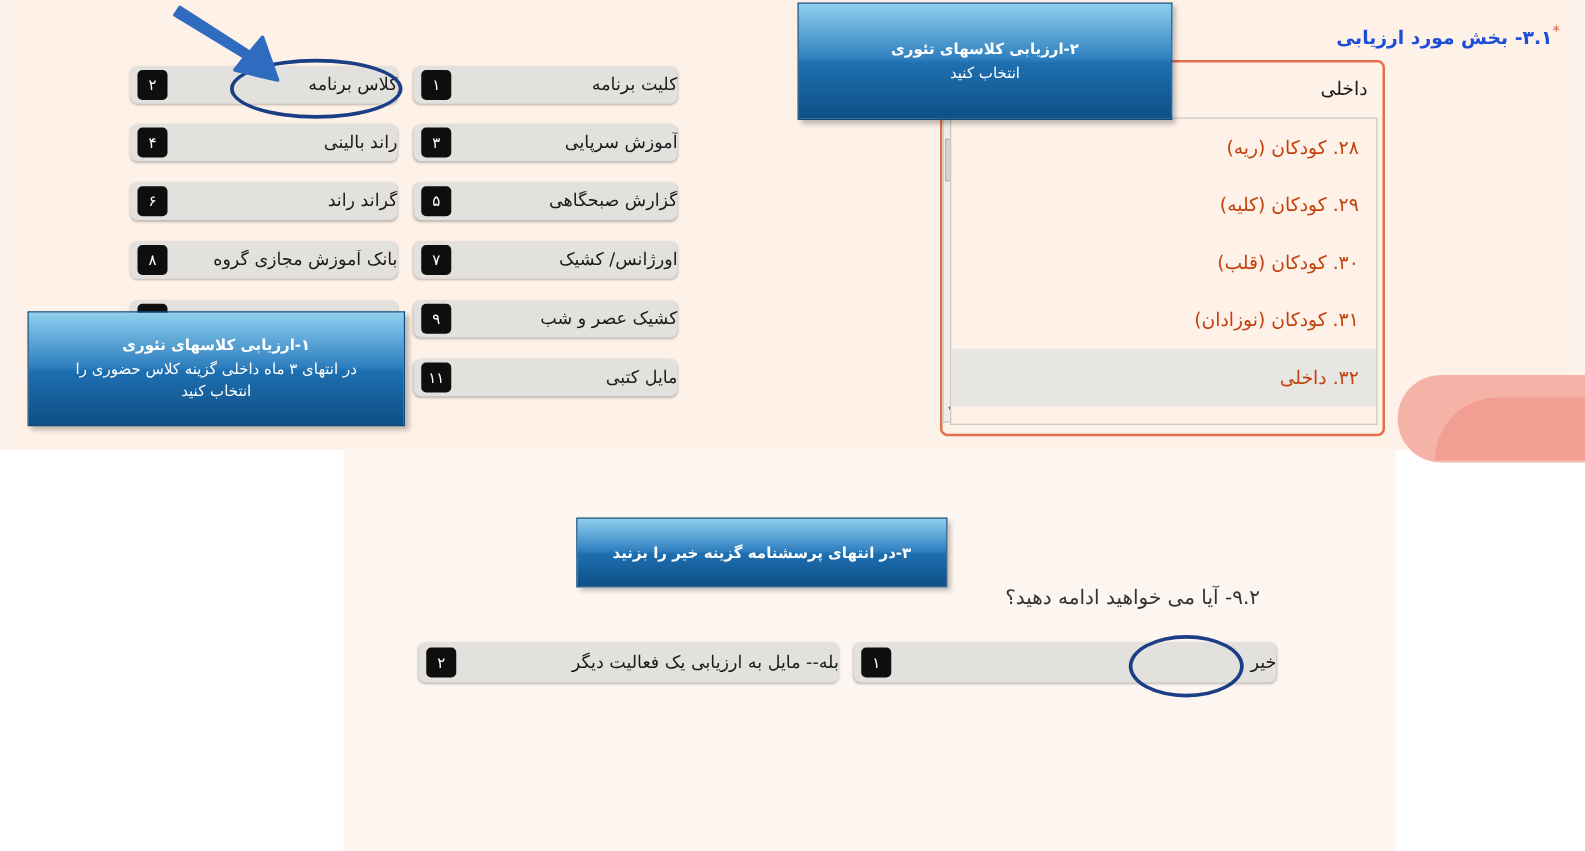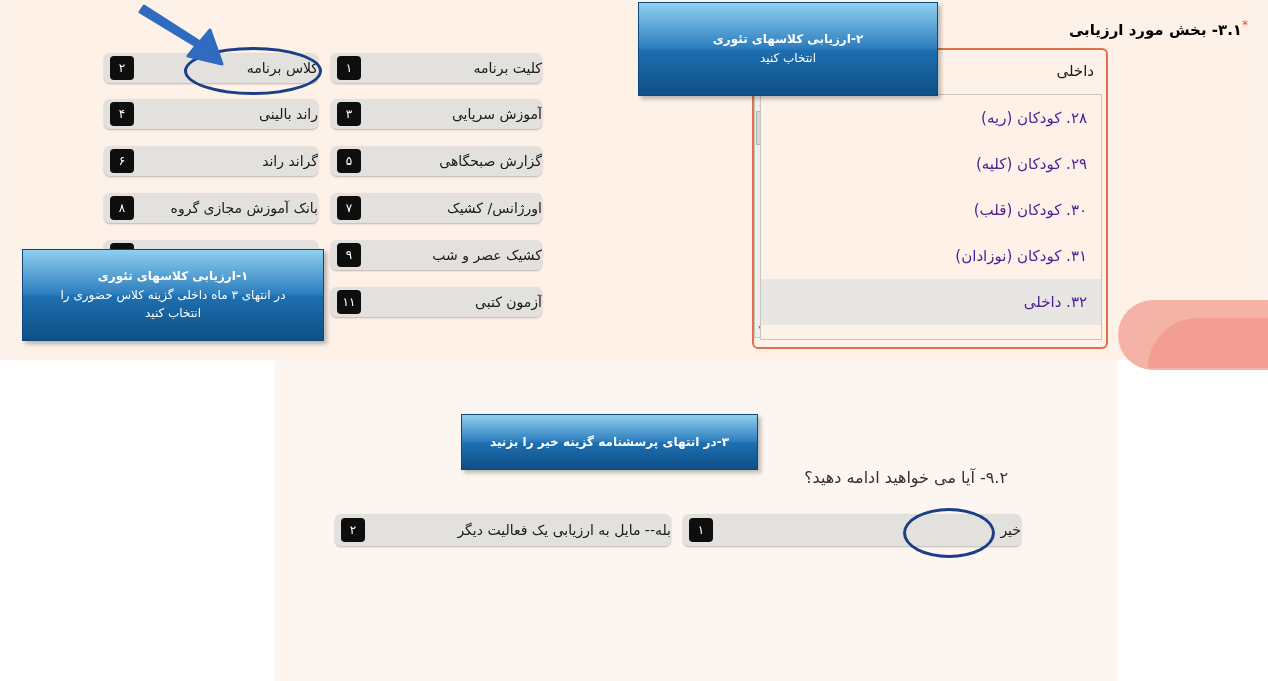--- a/index.html
+++ b/index.html
@@ -28,21 +28,21 @@
   .blob2{
     position:absolute;right:0;top:318px;width:120px;height:50px;
     background:#f39e92;border-radius:60px 0 0 0;
   }
 
   
   .heading{
     position:absolute;font-size:15px;color:#333;white-space:nowrap;
     direction:rtl;
   }
-  .heading b{color:#000000;margin-left:46px;}
+  .heading b{color:#1d4ed8;margin-left:46px;}
   .heading .star{color:#e0533c;font-size:12px;vertical-align:super;}
 
   
   .opt{
     position:absolute;height:30px;background:#e3e1dd;border-radius:6px;
     box-shadow:0 1px 2px rgba(0,0,0,.25);
     display:flex;flex-direction:row-reverse;align-items:center;
     direction:rtl;
   }
   .opt .num{
@@ -63,21 +63,21 @@
   }
   .listbox .lbl-title{
     position:absolute;right:12px;top:12px;font-size:15px;color:#1a1a1a;
   }
   .list-inner{
     position:absolute;left:6px;top:44px;width:340px;height:244px;
     border:1px solid #c9c7c3;background:#fdf1e8;overflow:hidden;
   }
   .list-item{
     height:46px;line-height:46px;text-align:right;padding-right:14px;
-    font-size:15px;color:#4c1d95;white-space:nowrap;
+    font-size:15px;color:#c2410c;white-space:nowrap;
   }
   .list-item.selected{background:#e8e6e2;}
   .scrollbar{
     position:absolute;left:0;top:44px;width:16px;height:244px;
     background:#f0ece8;border:1px solid #c9c7c3;border-right:none;
     box-sizing:border-box;
   }
   .scroll-arrow{
     width:14px;height:14px;display:flex;align-items:center;justify-content:center;
     font-size:9px;color:#555;
@@ -163,21 +163,21 @@
 <div class="opt" style="left:331px;top:193px;width:211px;">
   <span class="num">۷</span>
   <span class="lbl">اورژانس/ کشیک</span>
 </div>
 <div class="opt" style="left:331px;top:240px;width:211px;">
   <span class="num">۹</span>
   <span class="lbl">کشیک عصر و شب</span>
 </div>
 <div class="opt" style="left:331px;top:287px;width:211px;gap:20px;">
   <span class="num">۱۱</span>
-  <span class="lbl">آزمون کتبی</span>
+  <span class="lbl">مایل کتبی</span>
 </div>
 
 <div class="listbox">
   <div class="lbl-title">داخلی</div>
   <div class="scrollbar">
     <div class="scroll-arrow">▲</div>
     <div class="scroll-thumb"></div>
     <div class="scroll-arrow down">▼</div>
   </div>
   <div class="list-inner">

